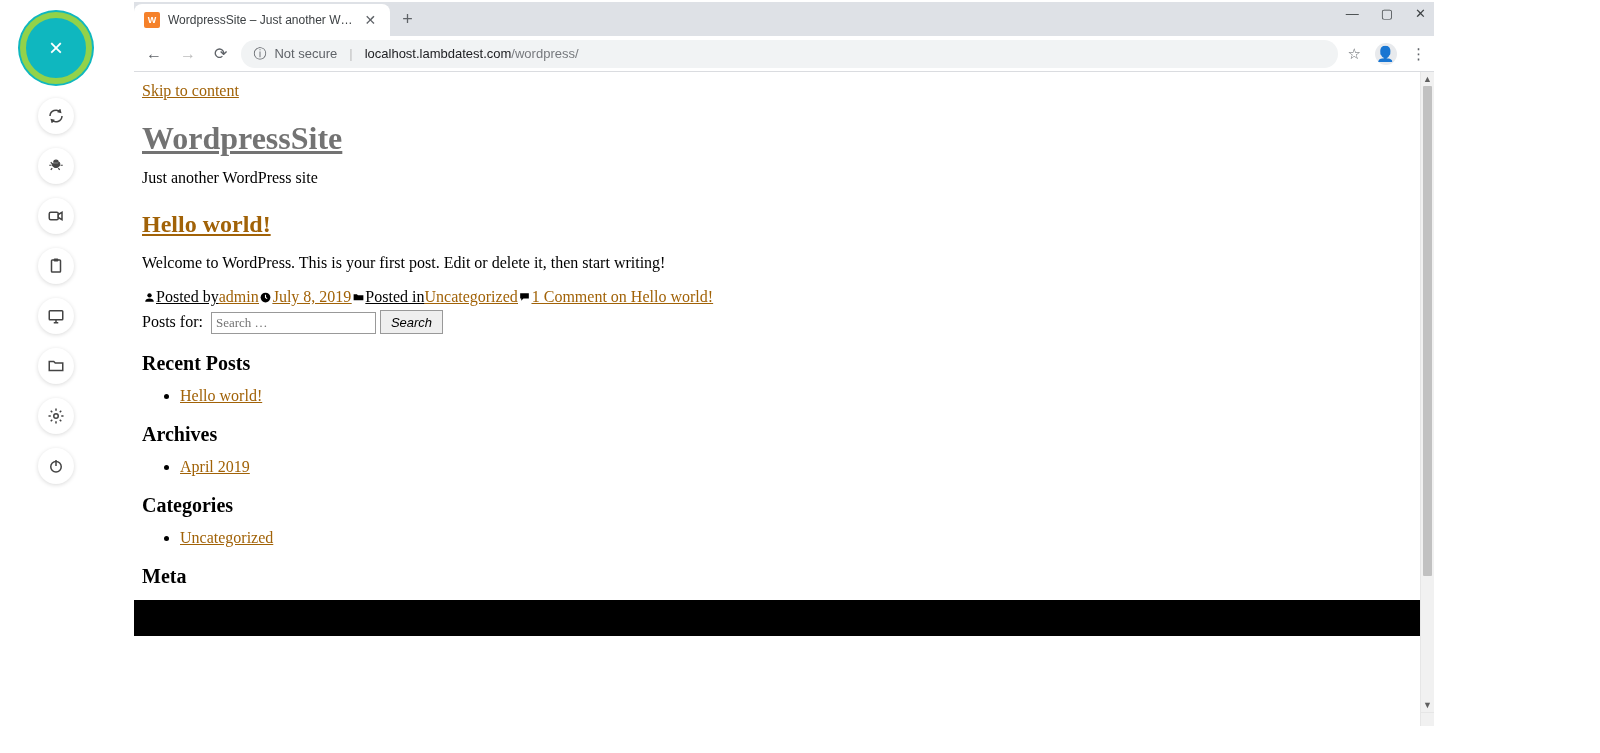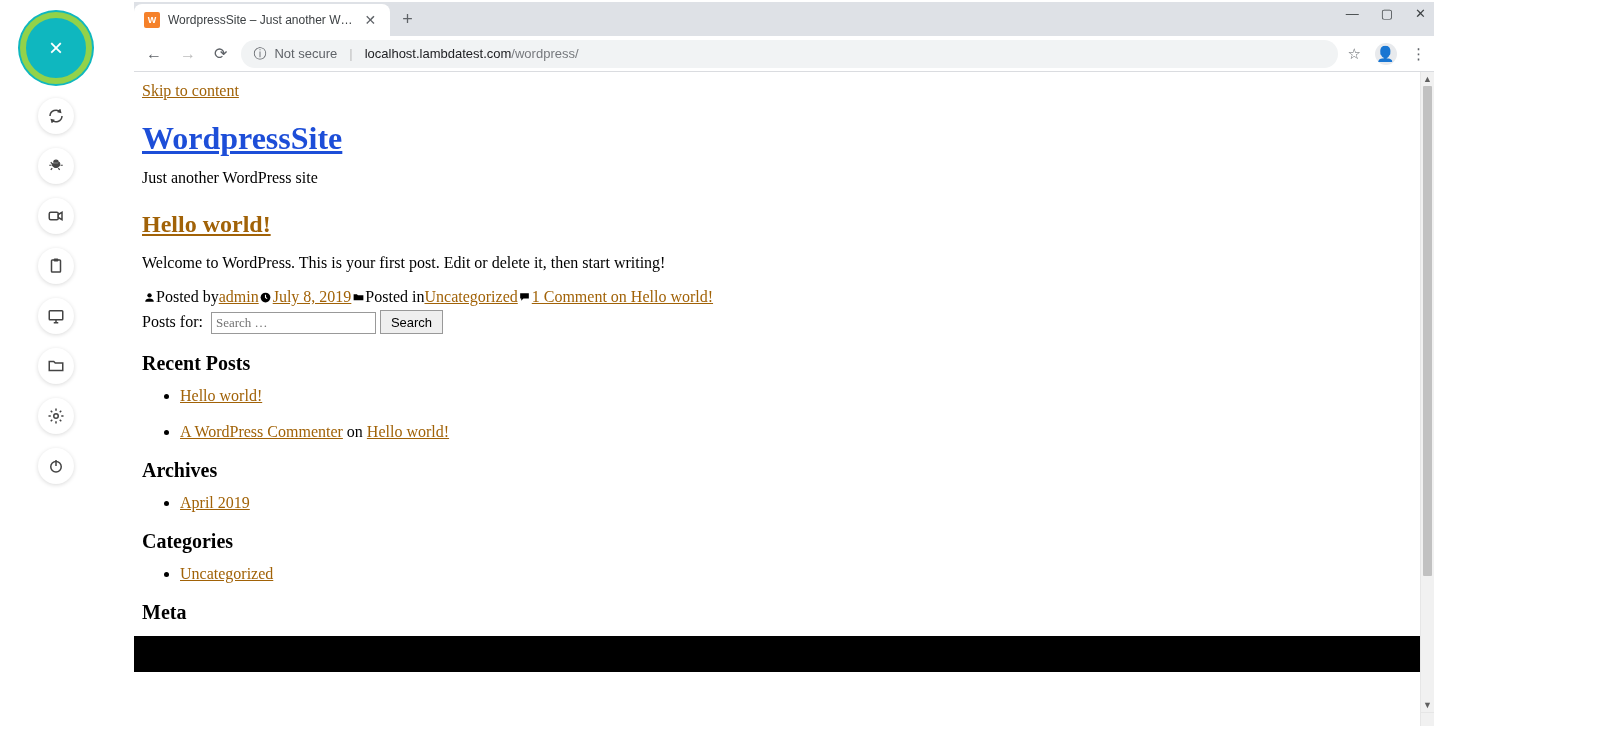--- a/index.html
+++ b/index.html
@@ -150,34 +150,34 @@
   position: absolute;
   left: 0; right: 14px; top: 0; bottom: 0;
   overflow-y: auto;
   padding: 10px 8px 0 8px;
   font-family: "Times New Roman", Times, serif;
   font-size: 16px;
 }
 .page-content a { color: #a16207; text-decoration: underline; }
 .skip-link { display: inline-block; margin-bottom: 8px; }
 .site-title { font-size: 32px; font-weight: bold; margin: 12px 0; }
-.site-title a { color: #1d4ed8; }
+.site-title a { color: #737373; }
 .tagline { margin: 8px 0 24px; }
 .post-title { font-size: 24px; font-weight: bold; margin: 10px 0; }
 .post-excerpt { margin: 16px 0; }
-.meta-row { font-size: 16px; margin-bottom: 4px; display: flex; align-items: center; flex-wrap: wrap; }
+.meta-row { font-size: 16px; margin-bottom: 4px; display: flex; align-items: center; flex-wrap: wrap; text-decoration: underline; }
 .meta-row .ic { display:inline-flex; width:14px; height:14px; align-items:center; justify-content:center; }
 .meta-row .ic svg { width:13px; height:13px; fill:#000; }
 .search-row { margin: 2px 0 18px; }
 .search-row label { margin-right: 4px; }
 .search-row input[type=text] {
   width: 165px; height: 22px; font-size: 13px; padding: 0 4px;
   border: 1px solid #999; background: #fff; font-family: inherit;
 }
-.search-row button { height: 24px; padding: 0 10px; font-size: 13px; border: 1px solid #999; background: #efefef; cursor: pointer; }
+.search-row button { height: 24px; padding: 0 10px; font-size: 13px; border: 1px solid #999; background: #efefef; cursor: pointer; font-style: italic; }
 h3.sect { font-size: 20px; font-weight: bold; margin: 16px 0 12px; }
 ul.sect-list { margin: 6px 0 18px; padding-left: 38px; }
 ul.sect-list li { margin-bottom: 4px; }
 
 
 .vsb {
   position: absolute;
   right: 0; top: 0; bottom: 14px;
   width: 14px;
   background: #f1f1f1;
@@ -331,25 +331,20 @@
         <label>Posts for:</label>
         <input type="text" placeholder="Search …" style="">
         <button>Search</button>
       </div>
 
       <h3 class="sect">Recent Posts</h3>
       <ul class="sect-list">
         <li><a href="#">Hello world!</a></li>
       </ul>
 
-      <ul class="sect-list">
-        <li>
-          <a href="#">A WordPress Commenter</a><span> on </span><a href="#">Hello world!</a>
-        </li>
-      </ul>
 
       <h3 class="sect">Archives</h3>
       <ul class="sect-list">
         <li><a href="#">April 2019</a></li>
       </ul>
 
       <h3 class="sect">Categories</h3>
       <ul class="sect-list">
         <li><a href="#">Uncategorized</a></li>
       </ul>

